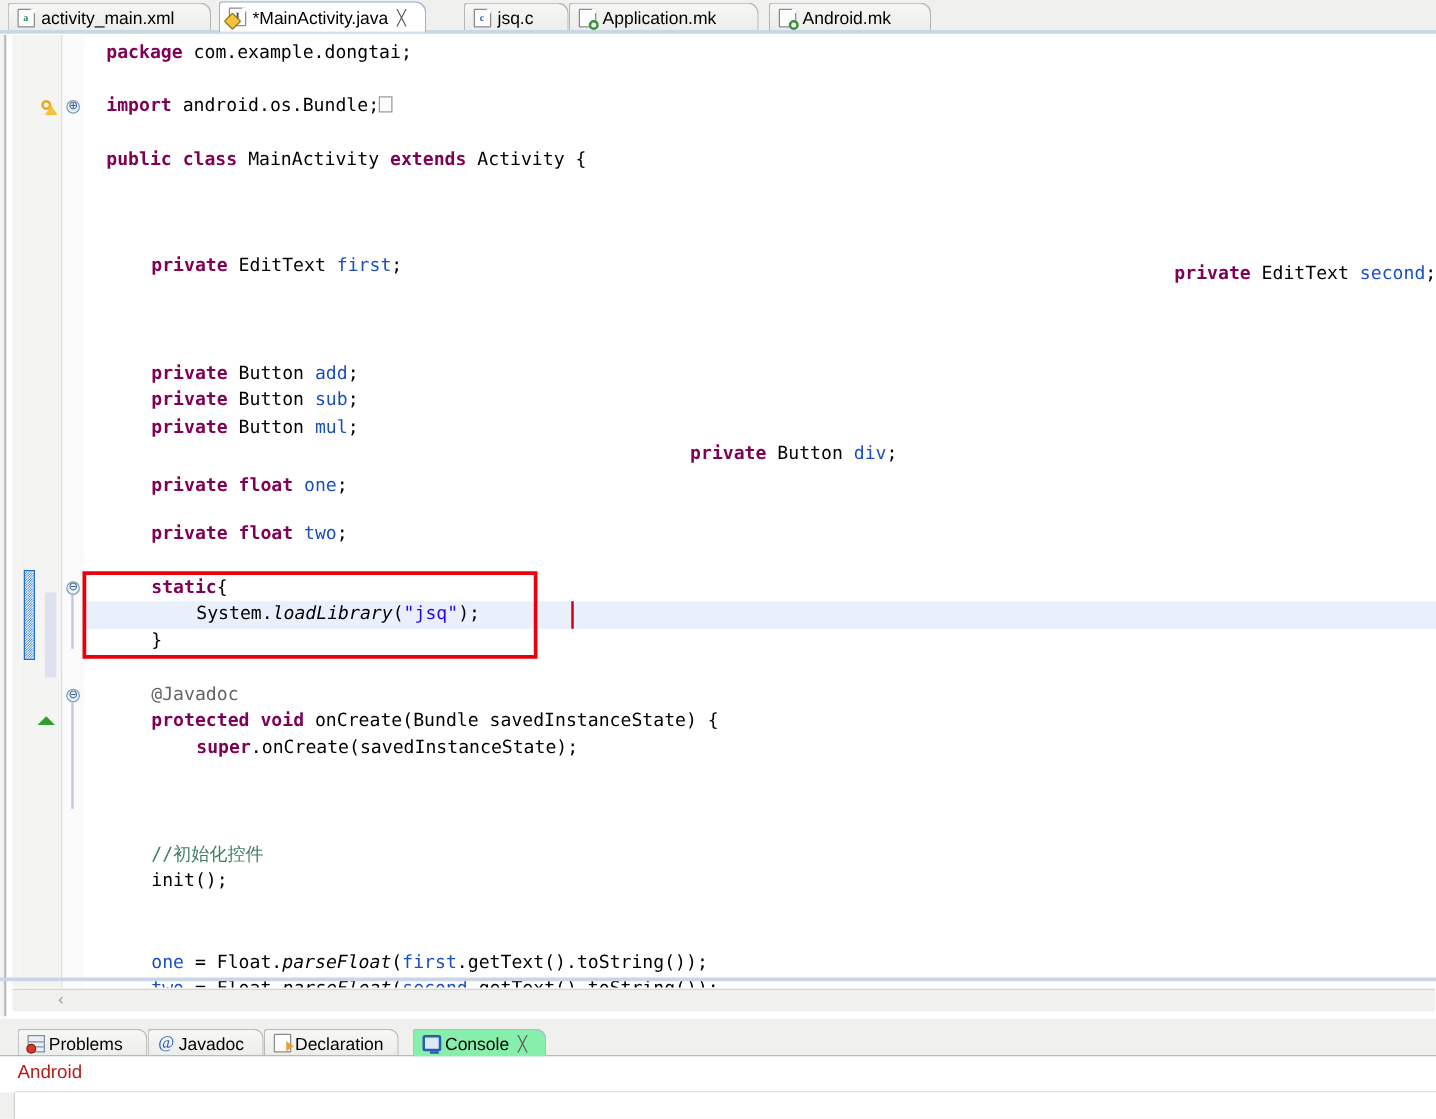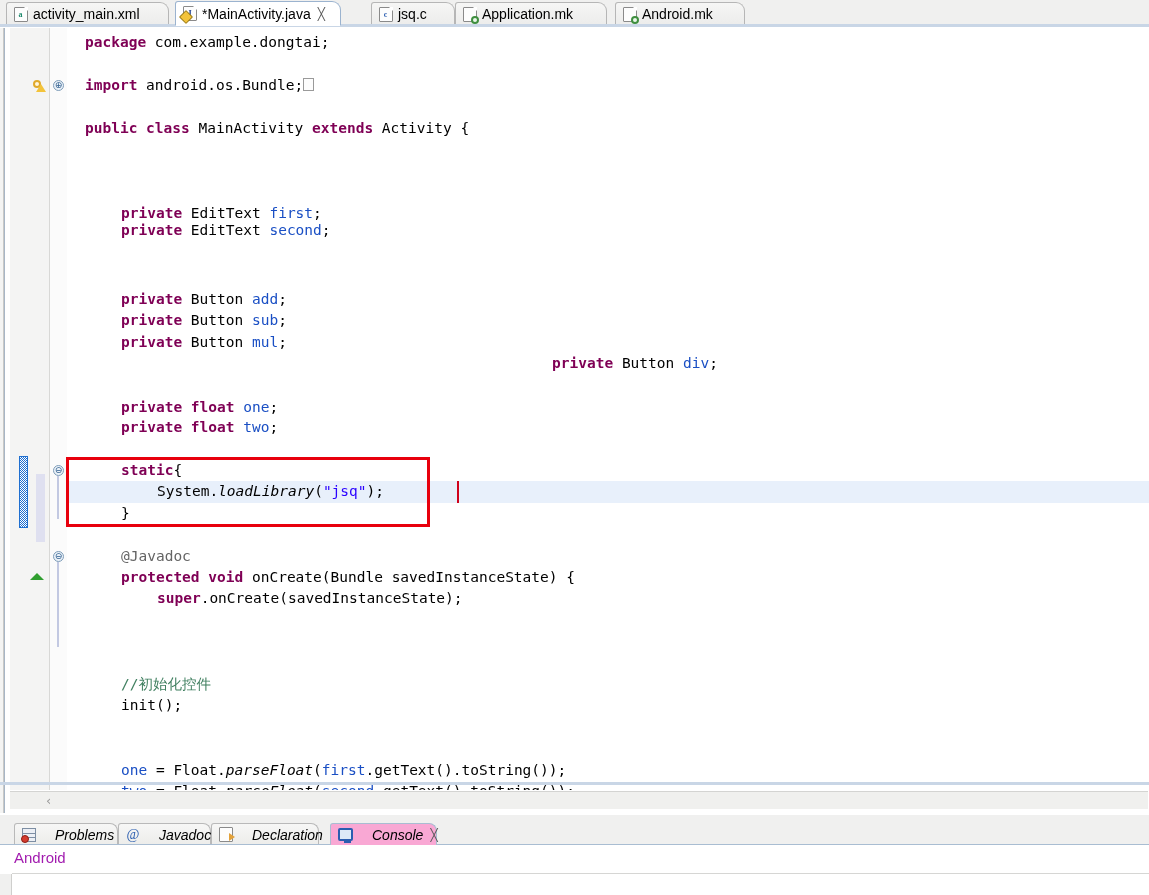--- a/index.html
+++ b/index.html
@@ -248,27 +248,27 @@
     padding:0 7px;
     box-sizing:border-box;
     font-size:14px;color:#000;white-space:nowrap;
     border-top:1px solid #b9b9b9;
     border-left:1px solid #b9b9b9;
     border-right:1px solid #b9b9b9;
     border-top-left-radius:3px;border-top-right-radius:8px;
     background:linear-gradient(#f7f7f6,#ececea);
   }
   .btab.active{
-    background:#f9a8d4;
+    background:#86efac;
     border-top:1px solid #a9bdd2;
     border-left:1px solid #a9bdd2;
     border-right:1px solid #a9bdd2;
     z-index:4;
   }
-  .btab-label{margin-left:19px;font-style:italic;}
+  .btab-label{margin-left:3px;}
   .btab-close{margin-left:7px;font-size:12px;color:#5a5a5a;font-family:"DejaVu Sans", sans-serif;}
 
   .icon-problems{
     position:relative;width:14px;height:14px;flex:0 0 14px;
     background:#eceff5;border:1px solid #7d8ea3;box-sizing:border-box;
   }
   .icon-problems .r1{position:absolute;left:0;top:4px;width:12px;height:1px;background:#7d8ea3;}
   .icon-problems .r2{position:absolute;left:0;top:8px;width:12px;height:1px;background:#7d8ea3;}
   .icon-problems .err{position:absolute;left:-2px;bottom:-2px;width:8px;height:8px;border-radius:50%;background:#d43b2f;border:1px solid #8e1c14;box-sizing:border-box;}
   .icon-javadoc{
@@ -291,21 +291,21 @@
   }
 
   #console-body{
     position:absolute;left:0;top:29px;width:1149px;height:51px;
     background:#ffffff;
     border-top:1px solid #a9bdd2;
     box-sizing:border-box;
   }
   #console-title{
     position:absolute;left:14px;top:4px;
-    font-size:15px;color:#a21caf;
+    font-size:15px;color:#b91c1c;
     font-family:"Liberation Sans", sans-serif;
   }
   #console-sep{
     position:absolute;left:12px;top:28px;right:0;height:1px;background:#d6d6d4;
   }
   #console-out{
     position:absolute;left:12px;top:29px;right:0;bottom:0;background:#ffffff;
   }
   #bottom-left-rail{
     position:absolute;left:0;top:29px;width:12px;height:51px;
@@ -373,29 +373,29 @@
     <div id="code">
         <div class="line" style="top: 4px;"><span class="txt" style="padding-left: 18px;"><span class="kw">package </span><span>com.example.dongtai;</span></span></div>
         <div class="line" style="top: 25.4px;"><span class="txt" style="padding-left: 18px;"></span></div>
         <div class="line" style="top: 46.8px;"><span class="txt" style="padding-left: 18px;"><span class="kw">import </span><span>android.os.Bundle;</span><span class="empty-box"></span></span></div>
         <div class="line" style="top: 68.2px;"><span class="txt" style="padding-left: 18px;"></span></div>
         <div class="line" style="top: 89.6px;"><span class="txt" style="padding-left: 18px;"><span class="kw">public </span><span class="kw">class </span><span>MainActivity </span><span class="kw">extends </span><span>Activity {</span></span></div>
         <div class="line" style="top: 111px;"><span class="txt" style="padding-left: 18px;"></span></div>
         <div class="line" style="top: 132.4px;"><span class="txt" style="padding-left: 18px;"></span></div>
         <div class="line" style="top: 153.8px;"><span class="txt" style="padding-left: 18px;"></span></div>
         <div class="line" style="top: 175.2px;"><span class="txt" style="padding-left: 54px;"><span class="kw">private </span><span>EditText </span><span class="fld">first</span><span>;</span></span></div>
-        <div class="line" style="top: 192px;"><span class="txt" style="padding-left: 54px;"><span class="kw">private </span><span>EditText </span><span class="fld">second</span><span>;</span></span></div>
+        <div class="line" style="top: 181px; text-align: right;"><span class="txt" style="padding-left: 54px;"><span class="kw">private </span><span>EditText </span><span class="fld">second</span><span>;</span></span></div>
         <div class="line" style="top: 218px;"><span class="txt" style="padding-left: 18px;"></span></div>
         <div class="line" style="top: 239.4px;"><span class="txt" style="padding-left: 18px;"></span></div>
         <div class="line" style="top: 260.8px;"><span class="txt" style="padding-left: 54px;"><span class="kw">private </span><span>Button </span><span class="fld">add</span><span>;</span></span></div>
         <div class="line" style="top: 282.2px;"><span class="txt" style="padding-left: 54px;"><span class="kw">private </span><span>Button </span><span class="fld">sub</span><span>;</span></span></div>
         <div class="line" style="top: 303.6px;"><span class="txt" style="padding-left: 54px;"><span class="kw">private </span><span>Button </span><span class="fld">mul</span><span>;</span></span></div>
         <div class="line" style="top: 325px; text-align: center;"><span class="txt" style="padding-left: 54px;"><span class="kw">private </span><span>Button </span><span class="fld">div</span><span>;</span></span></div>
         <div class="line" style="top: 346.4px;"><span class="txt" style="padding-left: 18px;"></span></div>
-        <div class="line" style="top: 369px;"><span class="txt" style="padding-left: 54px;"><span class="kw">private </span><span class="kw">float </span><span class="fld">one</span><span>;</span></span></div>
+        <div class="line" style="top: 351px;"><span class="txt" style="padding-left: 54px;"><span class="kw">private </span><span class="kw">float </span><span class="fld">one</span><span>;</span></span></div>
         <div class="line" style="top: 389.2px;"><span class="txt" style="padding-left: 54px;"><span class="kw">private </span><span class="kw">float </span><span class="fld">two</span><span>;</span></span></div>
         <div class="line" style="top: 410.6px;"><span class="txt" style="padding-left: 18px;"></span></div>
         <div class="line" style="top: 432px;"><span class="txt" style="padding-left: 54px;"><span class="kw">static</span><span>{</span></span></div>
         <div class="line hl" style="top: 453.4px;"><span class="txt" style="padding-left: 90px;"><span>System.</span><span class="stm">loadLibrary</span><span>(</span><span class="str">"jsq"</span><span>);</span></span></div>
         <div class="line" style="top: 474.8px;"><span class="txt" style="padding-left: 54px;"><span>}</span></span></div>
         <div class="line" style="top: 496.2px;"><span class="txt" style="padding-left: 18px;"></span></div>
         <div class="line" style="top: 517.6px;"><span class="txt" style="padding-left: 54px;"><span class="ann">@Javadoc</span></span></div>
         <div class="line" style="top: 539px;"><span class="txt" style="padding-left: 54px;"><span class="kw">protected </span><span class="kw">void </span><span>onCreate(Bundle savedInstanceState) {</span></span></div>
         <div class="line" style="top: 560.4px;"><span class="txt" style="padding-left: 90px;"><span class="kw">super</span><span>.onCreate(savedInstanceState);</span></span></div>
         <div class="line" style="top: 603.2px;"><span class="txt" style="padding-left: 18px;"></span></div>

